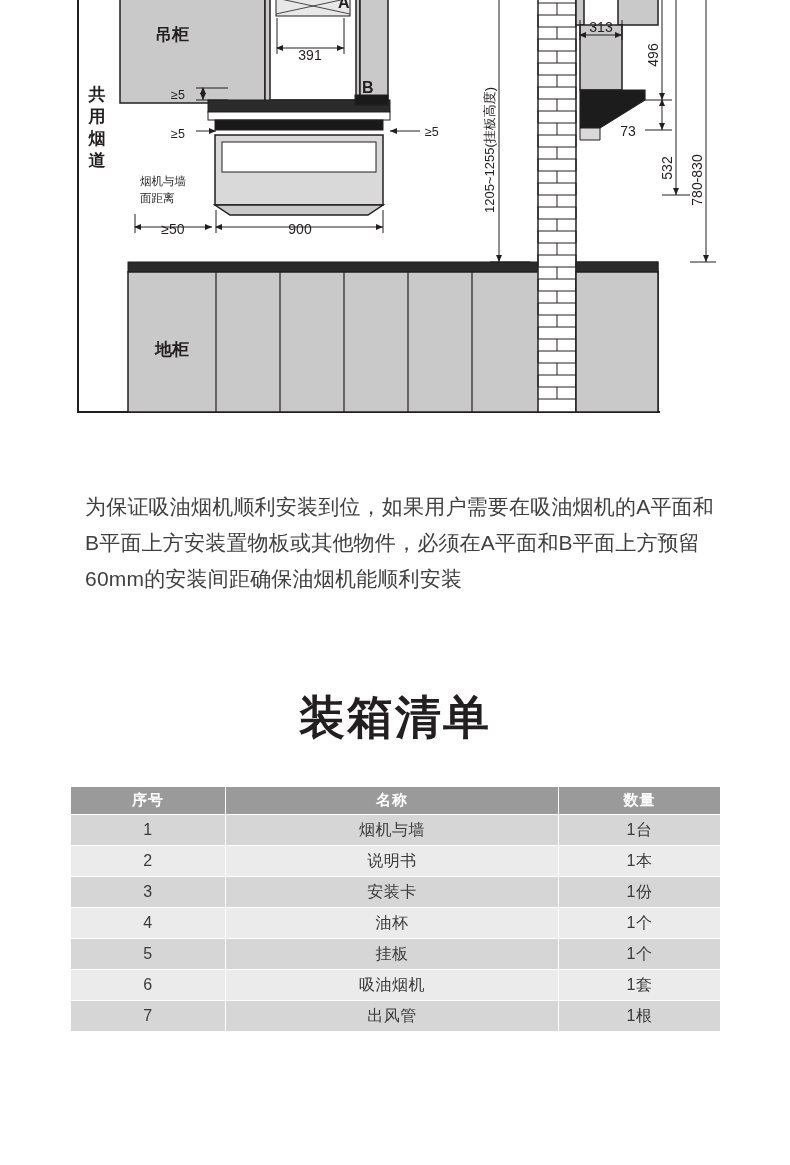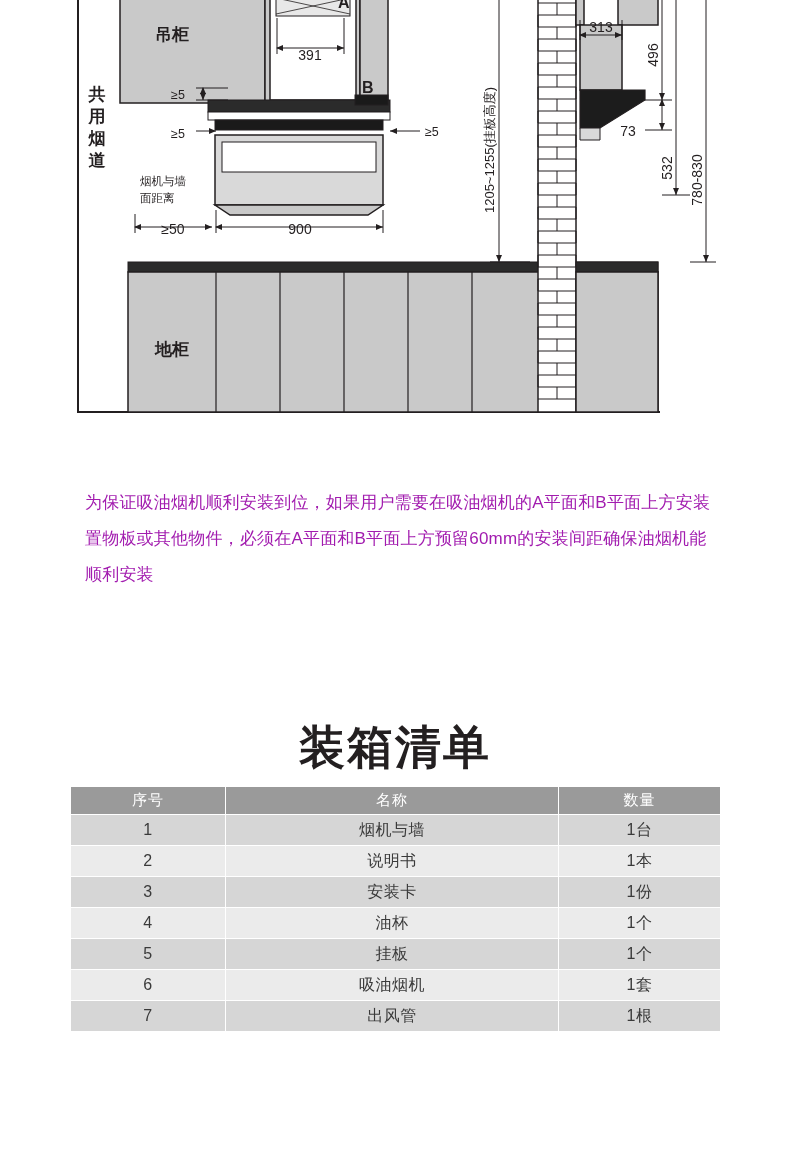--- a/index.html
+++ b/index.html
@@ -21,31 +21,31 @@
     width: 790px; height: 430px;
   }
   .diagram-svg { display: block; }
 
   
   .note-para {
     position: absolute;
     left: 85px;
     top: 468px;
     width: 630px;
-    font-size: 17px;
+    font-size: 21px;
     line-height: 36px;
-    color: #a21caf;
+    color: #404040;
     letter-spacing: 0.2px;
   }
 
   
   .section-title {
     position: absolute;
     left: 0; right: 0;
-    top: 686px;
+    top: 656px;
     text-align: center;
     font-size: 46px;
     font-weight: bold;
     letter-spacing: 2px;
     color: #231f20;
   }
 
   
   .packing-table {
     position: absolute;
@@ -56,21 +56,21 @@
     table-layout: fixed;
   }
   .packing-table col.c-no   { width: 155px; }
   .packing-table col.c-name { width: 333px; }
   .packing-table col.c-qty  { width: 162px; }
 
   .packing-table th {
     background: #9a9a9a;
     color: #ffffff;
     font-size: 15px;
-    font-weight: normal;
+    font-weight: bold;
     height: 28px;
     border: 1px solid #ffffff;
     text-align: center;
     letter-spacing: 1px;
   }
   .packing-table td {
     height: 31px;
     font-size: 16px;
     text-align: center;
     border: 1px solid #ffffff;

